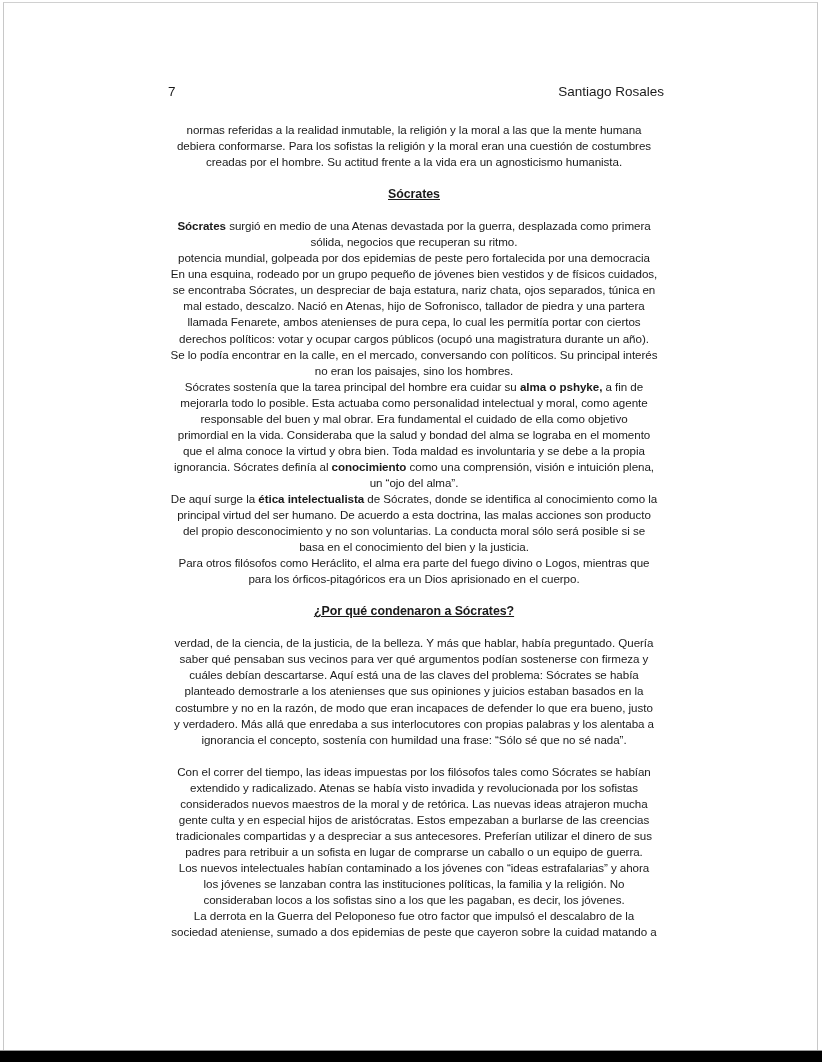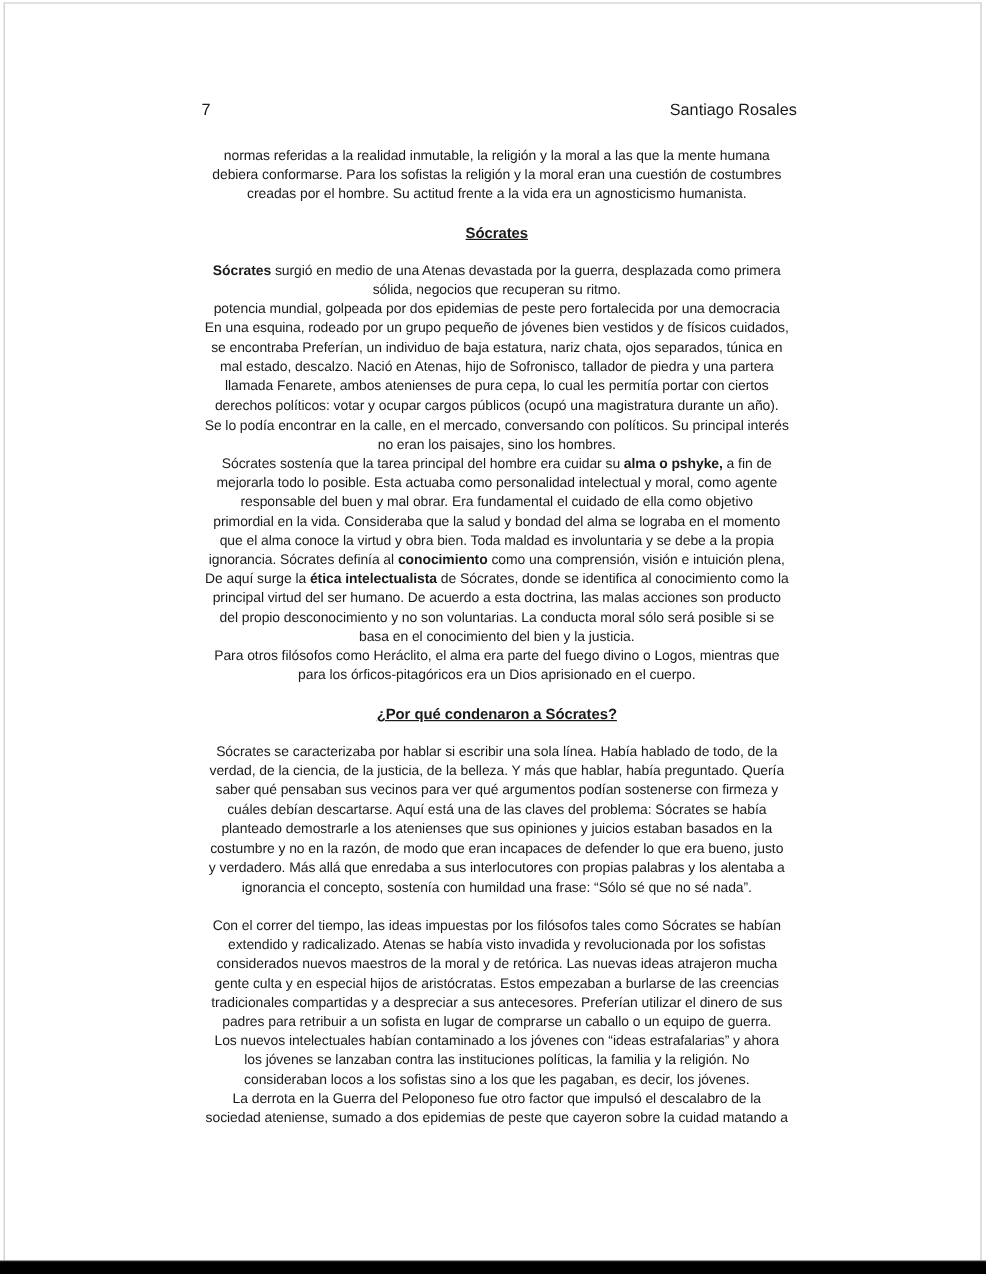--- a/index.html
+++ b/index.html
@@ -99,47 +99,47 @@
 
   <div class="gap"></div>
   <p class="heading heading-1">Sócrates</p>
   <div class="gap"></div>
 
   <p><b>Sócrates</b><span> surgió en medio de una Atenas devastada por la guerra, desplazada como primera</span></p>
   <p>sólida, negocios que recuperan su ritmo.</p>
   <p>potencia mundial, golpeada por dos epidemias de peste pero fortalecida por una democracia</p>
 
   <p>En una esquina, rodeado por un grupo pequeño de jóvenes bien vestidos y de físicos cuidados,</p>
-  <p>se encontraba Preferían,  un individuo de baja estatura, nariz chata, ojos separados, túnica en</p>
+  <p>se encontraba Sócrates,  un despreciar de baja estatura, nariz chata, ojos separados, túnica en</p>
   <p>mal estado, descalzo. Nació en Atenas, hijo de Sofronisco, tallador de piedra y una partera</p>
   <p>llamada Fenarete, ambos atenienses de pura cepa, lo cual les permitía portar con ciertos</p>
   <p>derechos políticos: votar y ocupar cargos públicos (ocupó una magistratura durante un año).</p>
   <p>Se lo podía encontrar en la calle, en el mercado, conversando con políticos. Su principal interés</p>
   <p>no eran los paisajes, sino los hombres.</p>
 
   <p><span>Sócrates sostenía que la tarea principal del hombre era cuidar su </span><b>alma o </b><span class="bi">pshyke</span><b>,</b><span> a fin de</span></p>
   <p>mejorarla todo lo posible. Esta actuaba como personalidad intelectual y moral, como agente</p>
   <p>responsable del buen y mal obrar. Era fundamental el cuidado de ella como objetivo</p>
   <p>primordial en la vida. Consideraba que la salud y bondad del alma se lograba en el momento</p>
   <p>que el alma conoce la virtud y obra bien. Toda maldad es involuntaria y se debe a la propia</p>
   <p><span>ignorancia. Sócrates definía al </span><b>conocimiento</b><span> como una comprensión, visión e intuición plena,</span></p>
+  <p>un “ojo del alma”.</p>
 
   <p><span>De aquí surge la </span><b>ética intelectualista</b><span> de Sócrates, donde se identifica al conocimiento como la</span></p>
   <p>principal virtud del ser humano. De acuerdo a esta doctrina, las malas acciones son producto</p>
   <p>del propio desconocimiento y no son voluntarias. La conducta moral sólo será posible si se</p>
   <p>basa en el conocimiento del bien y la justicia.</p>
 
   <p>Para otros filósofos como Heráclito, el alma era parte del fuego divino o Logos, mientras que</p>
   <p>para los órficos-pitagóricos era un Dios aprisionado en el cuerpo.</p>
 
   <div class="gap"></div>
   <p class="heading">¿Por qué condenaron a Sócrates?</p>
   <div class="gap"></div>
 
-  <p>Sócrates se caracterizaba por hablar si escribir una sola línea. Había hablado de todo, de la</p>
   <p>verdad, de la ciencia, de la justicia, de la belleza. Y más que hablar, había preguntado. Quería</p>
   <p>saber qué pensaban sus vecinos para ver qué argumentos podían sostenerse con firmeza y</p>
   <p>cuáles debían descartarse. Aquí está una de las claves del problema: Sócrates se había</p>
   <p>planteado demostrarle a los atenienses que sus opiniones y juicios estaban basados en la</p>
   <p>costumbre y no en la razón, de modo que eran incapaces de defender lo que era bueno, justo</p>
   <p>y verdadero. Más allá que enredaba a sus interlocutores con propias palabras y los alentaba a</p>
   <p>ignorancia el concepto, sostenía con humildad una frase: “Sólo sé que no sé nada”.</p>
 
   <div class="gap"></div>
 

